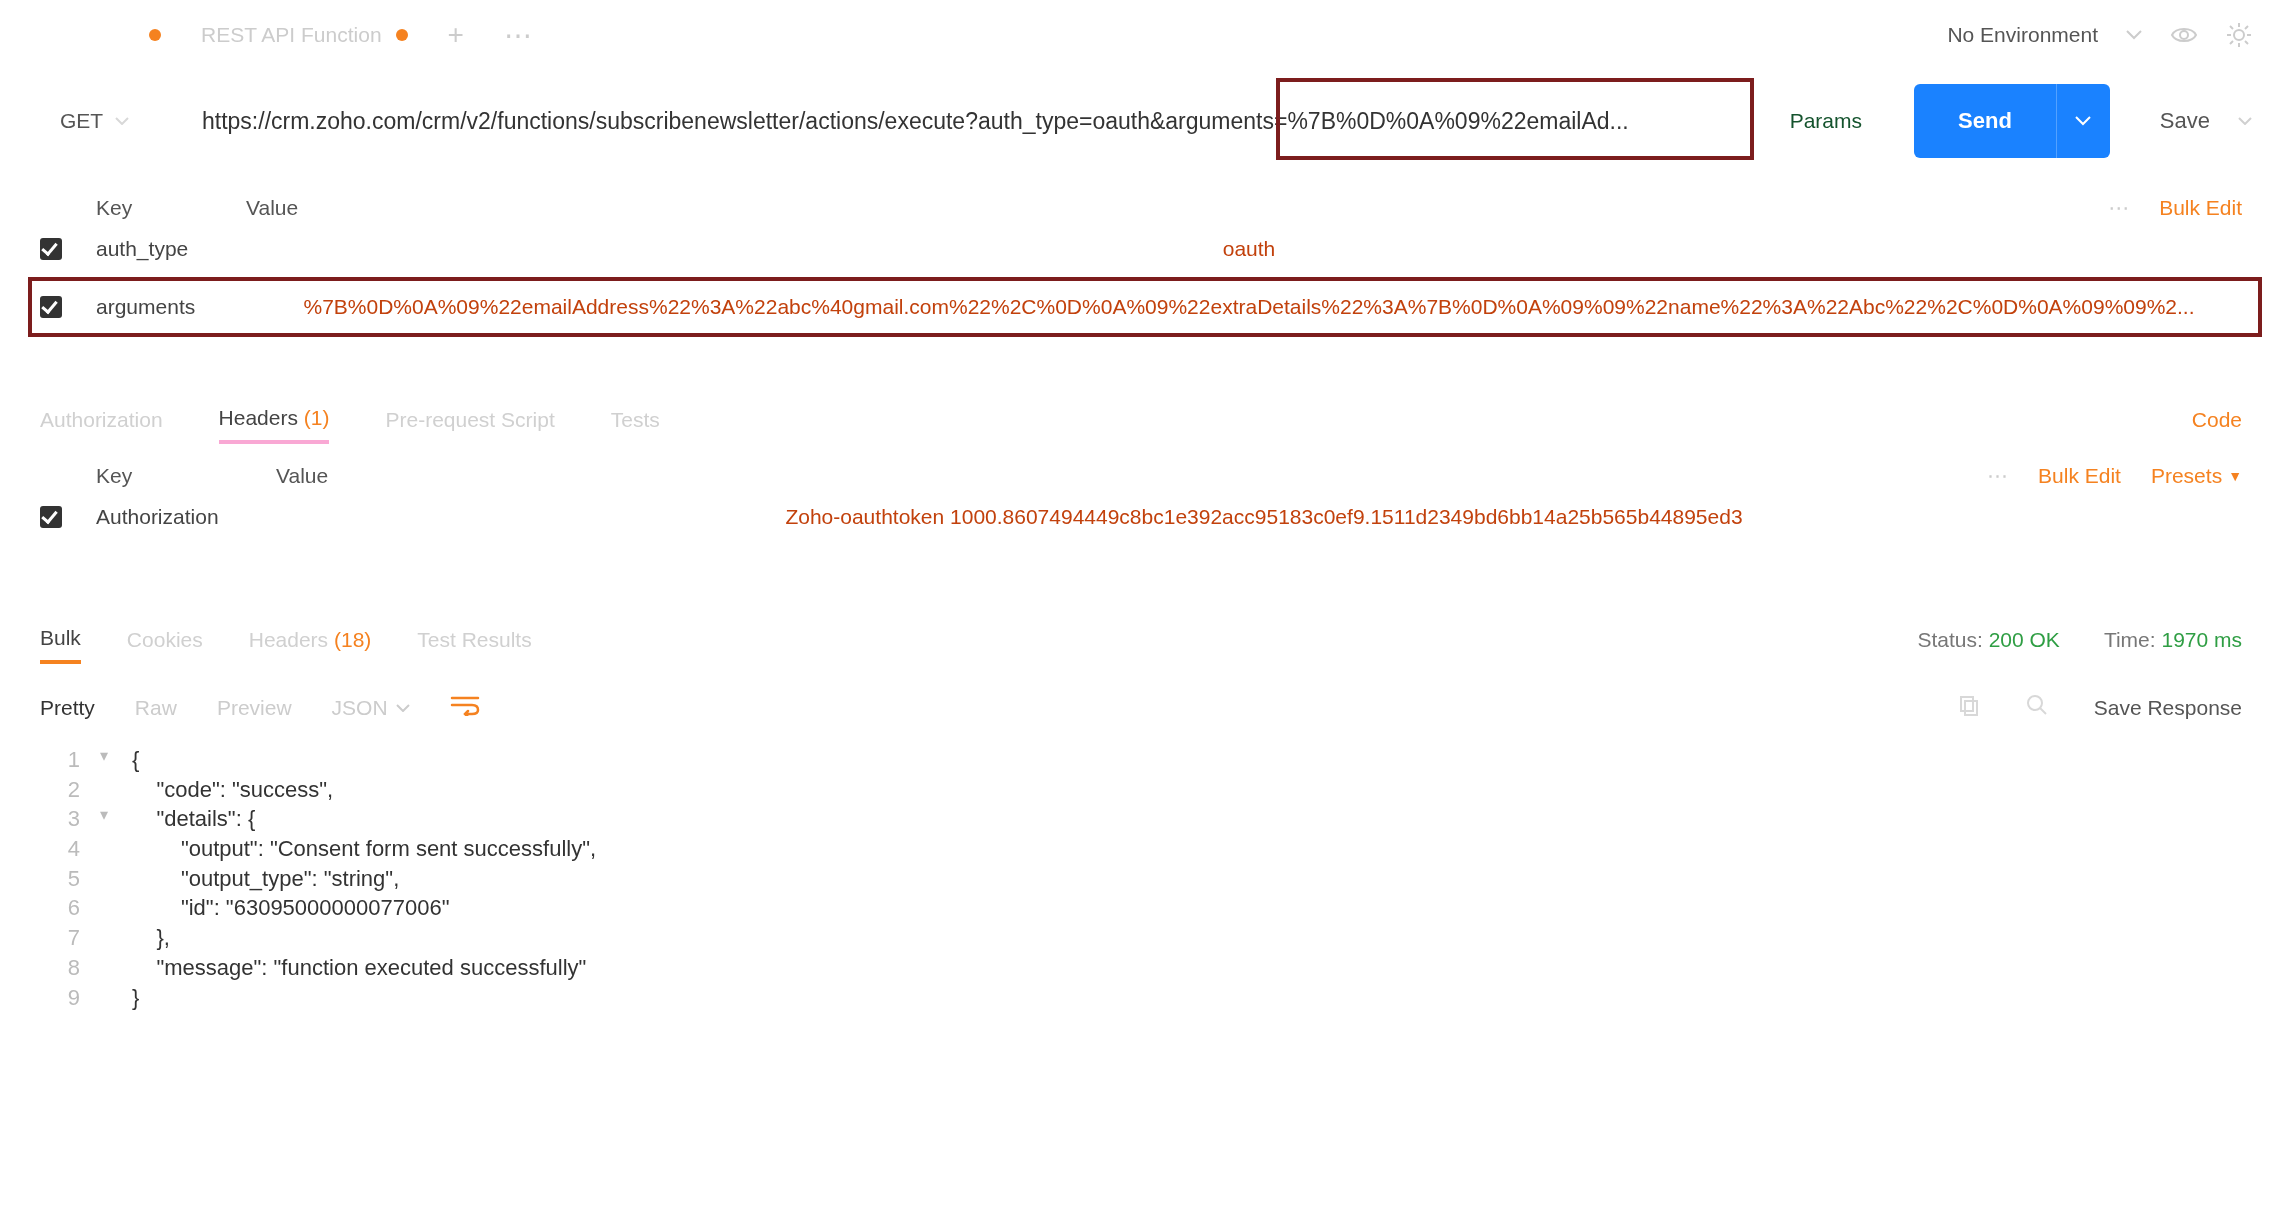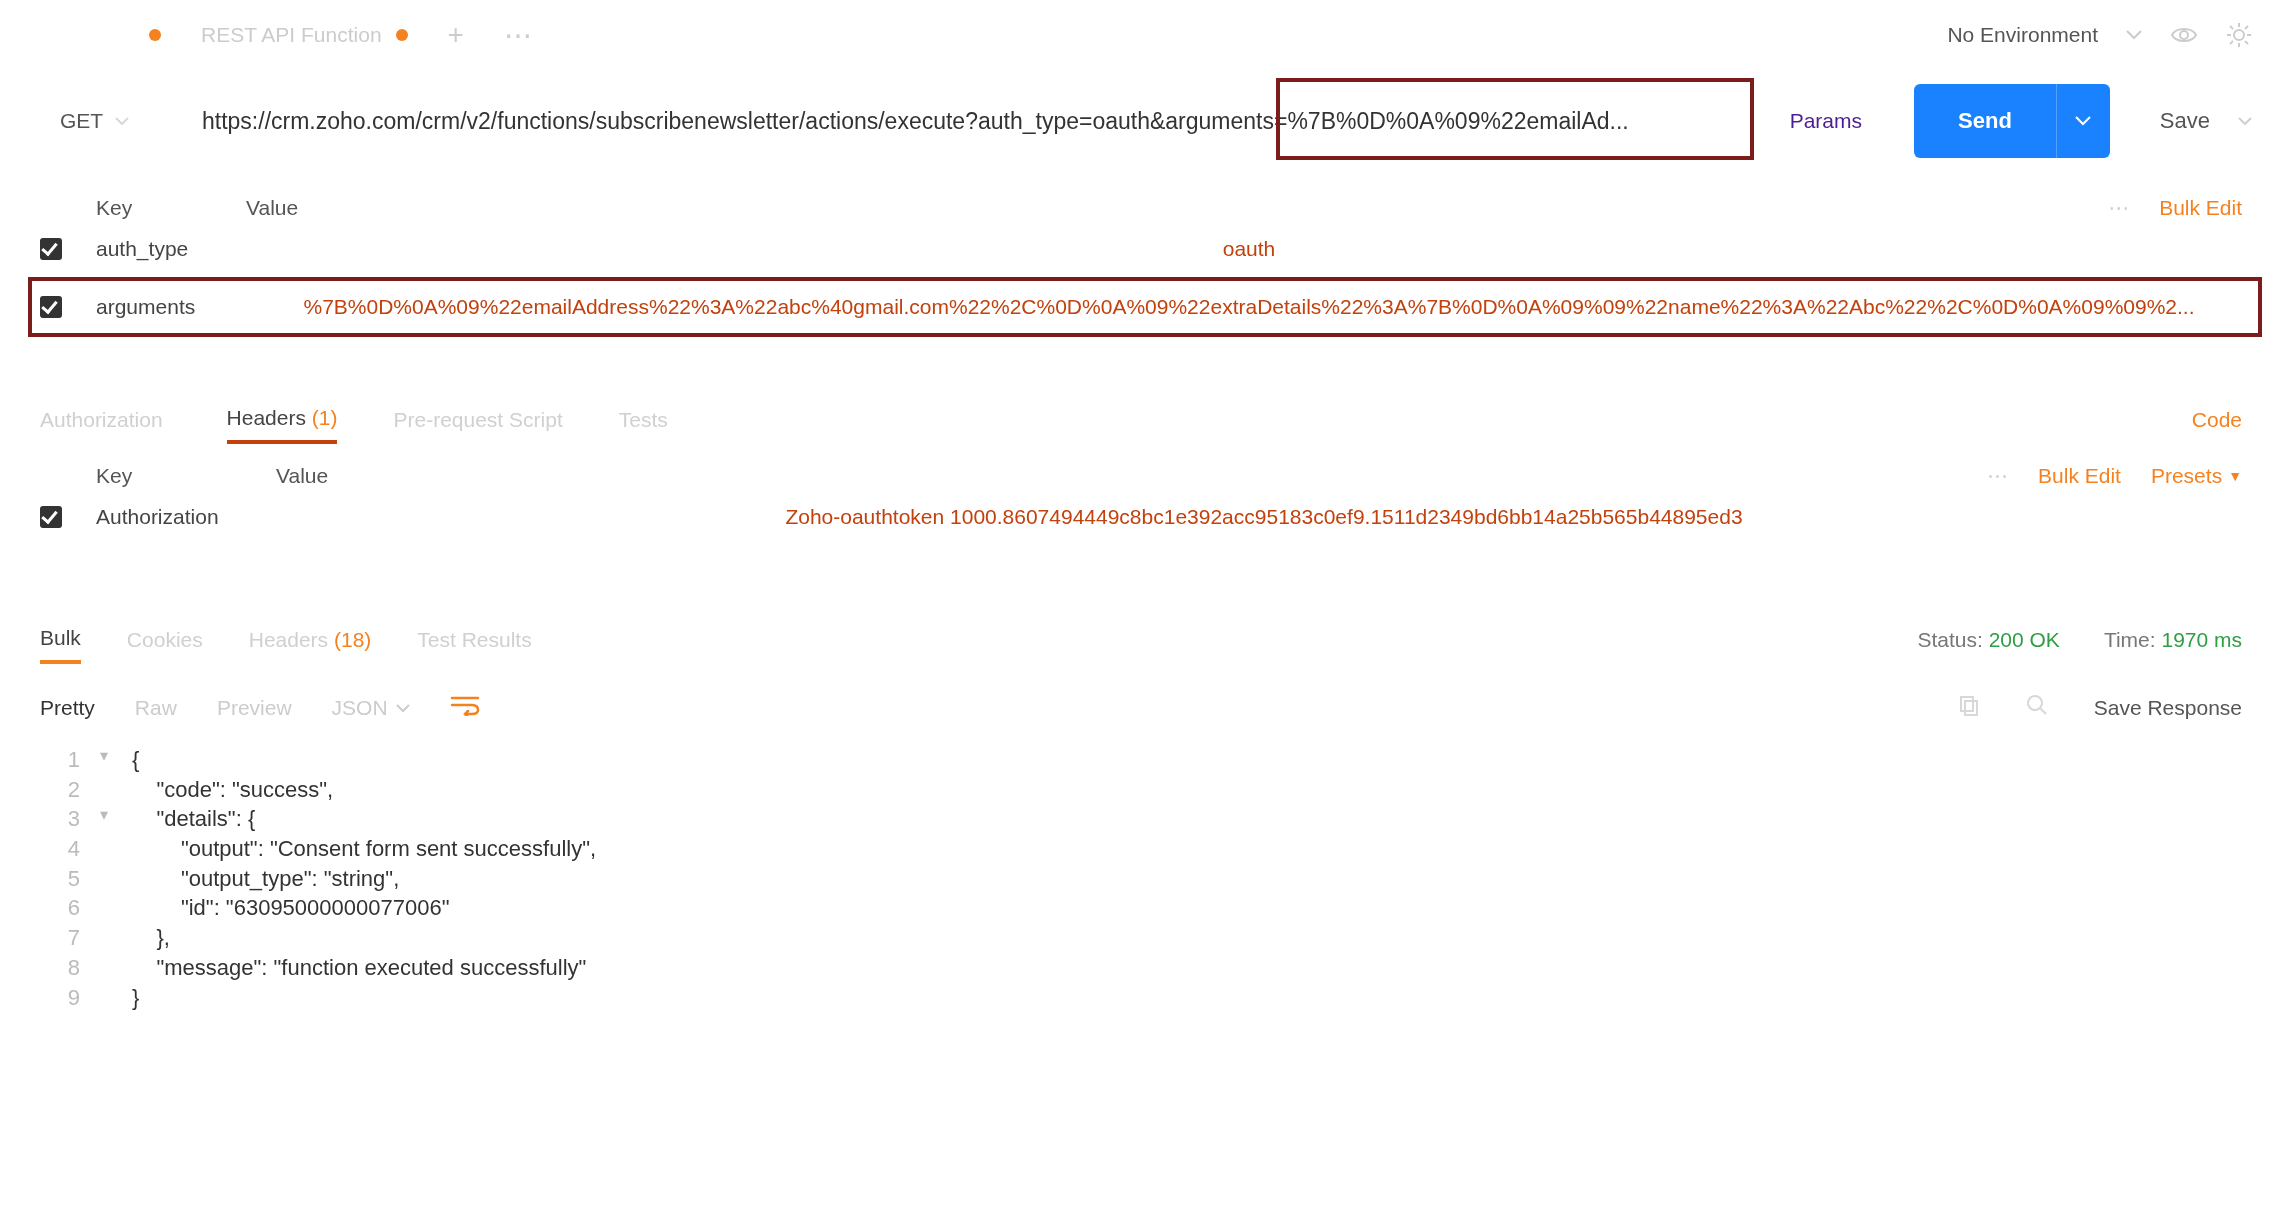--- a/index.html
+++ b/index.html
@@ -16,21 +16,21 @@
   .gear-icon svg, .eye-icon svg, .chev svg { display: block; }
   .chev { color: #bbb; }
 
   
   .request-row { display: flex; align-items: center; padding: 14px 30px 30px 30px; gap: 12px; }
   .method-box { width: 160px; height: 74px; display: flex; align-items: center; padding-left: 30px; gap: 12px; color: #555; cursor: pointer; }
   .method-box .chev { color: #d8d8d8; }
   .url-box { flex: 1; height: 74px; display: flex; align-items: center; position: relative; }
   .url-text { white-space: nowrap; overflow: hidden; text-overflow: ellipsis; color: #333; font-size: 23px; padding-right: 8px; width: 100%; }
   .url-highlight { position: absolute; right: 0; top: -6px; height: 82px; width: 478px; border: 4px solid #7c1d1d; pointer-events: none; }
-  .params-link { margin-left: 24px; color: #4c1d95; cursor: pointer; }
+  .params-link { margin-left: 24px; color: #14532d; cursor: pointer; }
   .send-group { display: flex; margin-left: 40px; }
   .send-btn { background: #1a82ff; color: #fff; font-weight: 600; border: none; height: 74px; padding: 0 44px; border-radius: 6px 0 0 6px; font-size: 22px; cursor: pointer; }
   .send-drop { background: #1a82ff; color: #fff; border: none; border-left: 1px solid rgba(255,255,255,0.25); height: 74px; width: 54px; border-radius: 0 6px 6px 0; cursor: pointer; display: flex; align-items: center; justify-content: center; }
   .save-btn { margin-left: 28px; color: #555; background: none; border: none; font-size: 22px; cursor: pointer; padding: 0 10px; }
 
   
   .params-head, .headers-head { display: flex; align-items: center; padding: 0 40px; color: #555; margin-top: 8px; }
   .col-key { width: 150px; margin-left: 56px; }
   .col-value { flex: 1; }
   .head-actions { display: flex; gap: 30px; color: #bbb; align-items: center; }
@@ -40,21 +40,21 @@
   .param-row { display: flex; align-items: center; padding: 0 40px; height: 58px; position: relative; }
   .chk { width: 22px; height: 22px; background: #333; border-radius: 3px; position: relative; flex: 0 0 22px; }
   .chk::after { content: ""; position: absolute; left: 5px; top: 2px; width: 6px; height: 12px; border: solid #fff; border-width: 0 3px 3px 0; transform: rotate(40deg); }
   .param-key { width: 170px; margin-left: 34px; color: #444; }
   .param-val { flex: 1; color: #c2410c; white-space: nowrap; overflow: hidden; text-overflow: ellipsis; padding-right: 10px; text-align: center; }
   .row-highlight { position: absolute; left: 28px; right: 20px; top: -1px; bottom: -1px; border: 4px solid #7c1d1d; pointer-events: none; }
 
   
   .req-tabs { display: flex; align-items: center; padding: 0 40px; margin-top: 60px; gap: 56px; }
   .req-tab { color: #d0d0d0; cursor: pointer; padding: 10px 0; }
-  .req-tab.active { color: #444; border-bottom: 4px solid #c2410c; margin-left: 8px; }
+  .req-tab.active { color: #444; border-bottom: 4px solid #f9a8d4; }
   .req-tab .count { color: #f58220; }
   .req-tabs-spacer { flex: 1; }
   .code-link { color: #f58220; cursor: pointer; }
 
   .preset-link { color: #f58220; display: flex; align-items: center; gap: 6px; cursor: pointer; }
   .preset-arrow { font-size: 14px; }
 
   
   .resp-tabs { display: flex; align-items: center; padding: 0 40px; margin-top: 70px; gap: 46px; }
   .resp-tab { color: #d0d0d0; cursor: pointer; padding: 10px 0; }

